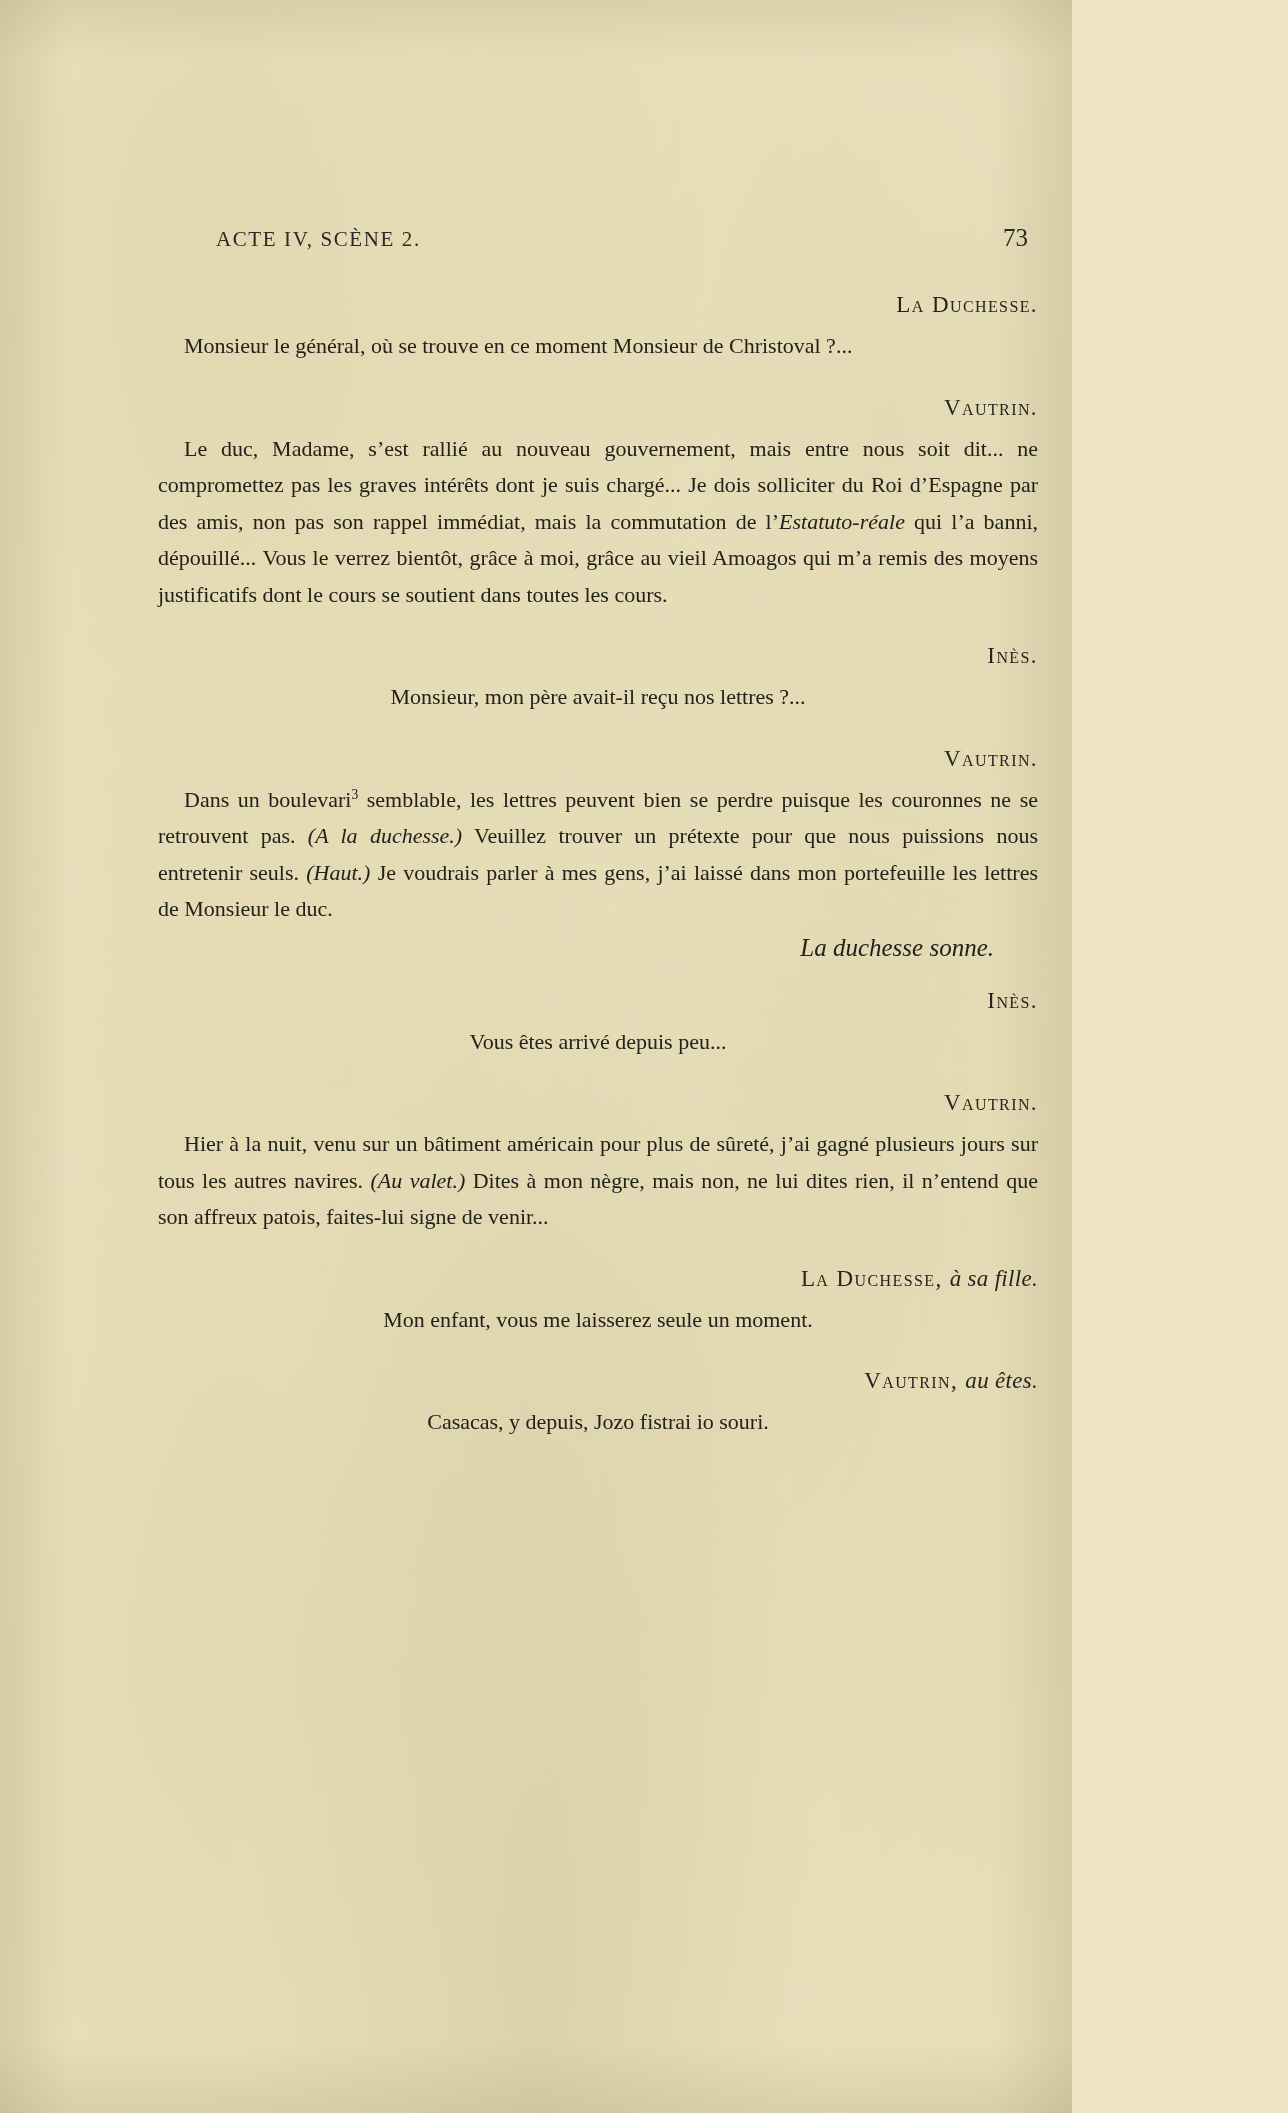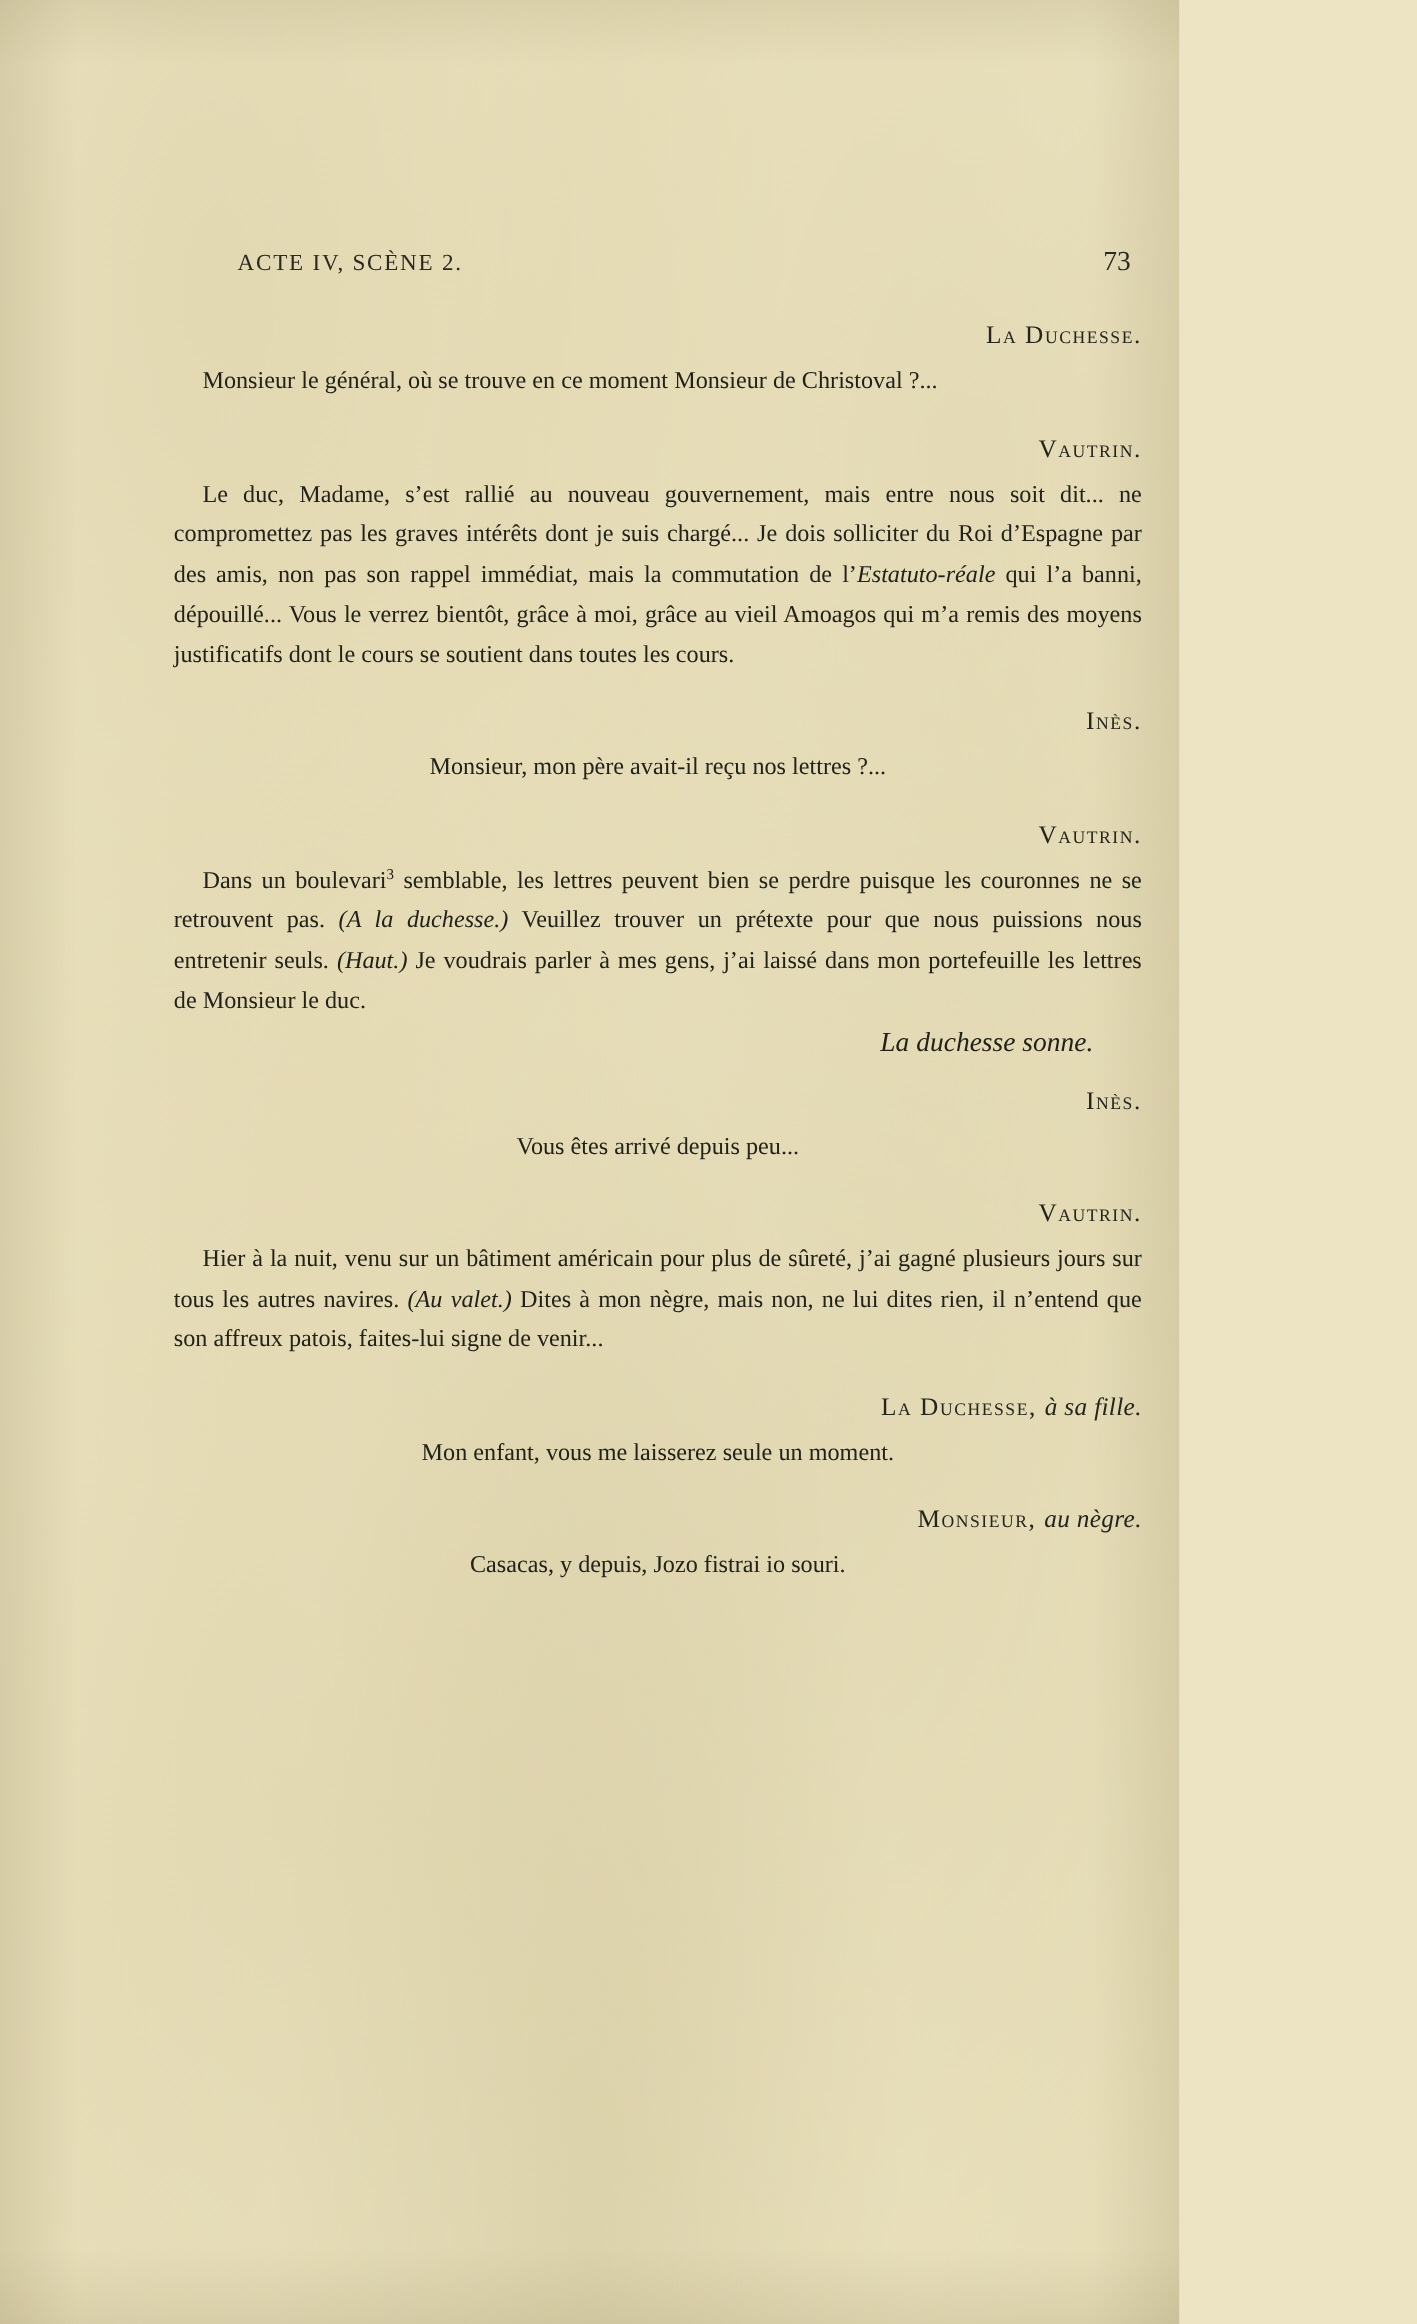--- a/index.html
+++ b/index.html
@@ -133,17 +133,17 @@
 
     <div class="speaker sp-gap-sm">Inès.</div>
     <p class="speech center-short">Vous êtes arrivé depuis peu...</p>
 
     <div class="speaker">Vautrin.</div>
     <p class="speech indent"><span>Hier à la nuit, venu sur un bâtiment américain pour plus de sûreté, j’ai gagné plusieurs jours sur tous les autres navires. </span><i>(Au valet.)</i><span> Dites à mon nègre, mais non, ne lui dites rien, il n’entend que son affreux patois, faites-lui signe de venir...</span></p>
 
     <div class="speaker"><span>La Duchesse,</span> <span class="dir">à sa fille.</span></div>
     <p class="speech center-short">Mon enfant, vous me laisserez seule un moment.</p>
 
-    <div class="speaker"><span>Monsieur,</span> <span class="dir">au nègre.</span></div>
+    <div class="speaker"><span>Vautrin,</span> <span class="dir">au êtes.</span></div>
     <p class="speech center-short">Casacas, y depuis, Jozo fistrai io souri.</p>
 
   </div>
 </div>
 
 </body></html>

